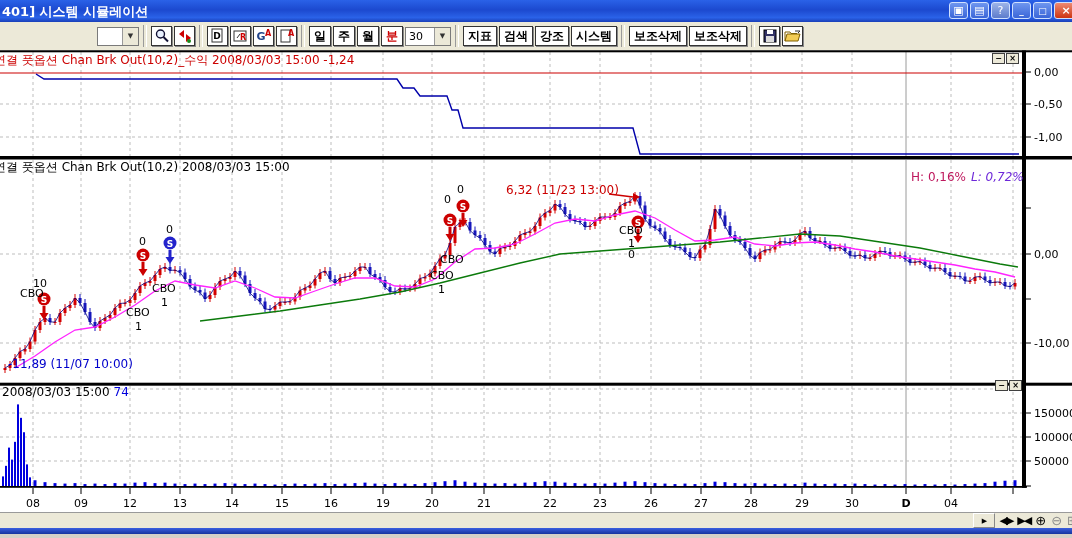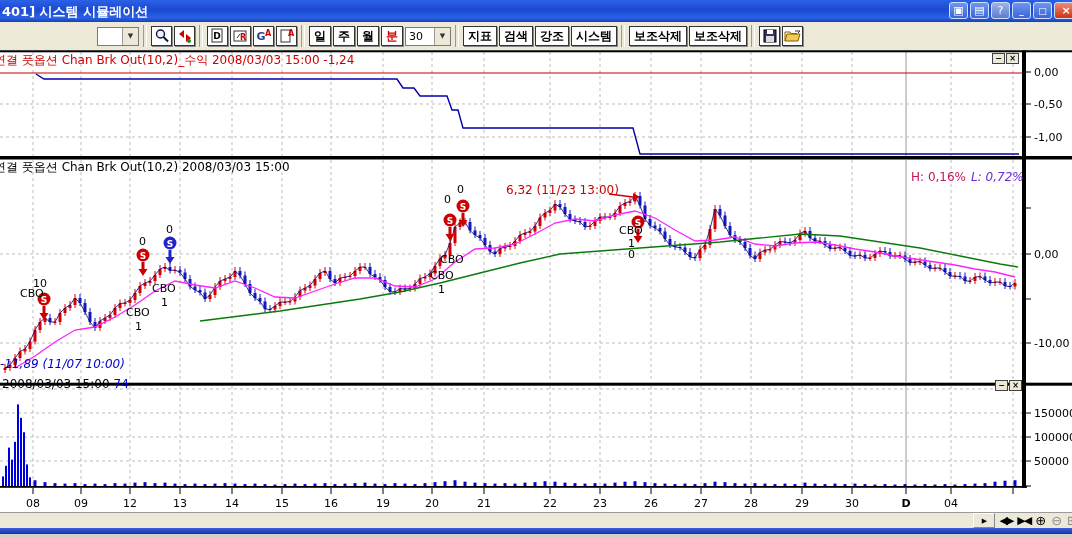--- a/index.html
+++ b/index.html
@@ -30,27 +30,27 @@
   .combo .cval{font-size:11px;padding:0 3px;min-width:22px;}
   .combo .carr{width:15px;height:17px;background:#ece9d8;border-left:1px solid #999;
     display:flex;align-items:center;justify-content:center;font-size:7px;color:#333;}
   .combo.empty .cval{min-width:18px;}
   
   .chartarea{position:absolute;left:0;top:51px;width:1072px;height:461px;background:#fff;}
   #chart{position:absolute;left:0;top:0;width:1072px;height:538px;}
   .hdr{position:absolute;font-size:12px;white-space:nowrap;z-index:3;}
   .hdr.p1{left:-6px;top:52px;color:#cc0000;}
   .hdr.p2{left:-6px;top:159px;color:#000;}
-  .hdr.p3{left:2px;top:377px;color:#000;}
+  .hdr.p3{left:2px;top:385px;color:#000;}
   .v74{color:#0000dd;margin-left:4px;}
   .hlbl{position:absolute;top:170px;font-size:12px;z-index:3;}
   .hlbl.h{left:911px;color:#be185d;}
   .hlbl.l{left:971px;color:#6d28d9;font-style:italic;}
   .ann{position:absolute;font-size:12px;white-space:nowrap;z-index:3;}
-  .ann.low{left:0;top:357px;color:#0000cc;font-style:italic;}
+  .ann.low{left:8px;top:357px;color:#0000cc;}
   .ann.peak{left:506px;top:183px;color:#cc0000;}
   .minis{position:absolute;display:flex;gap:1px;z-index:4;}
   .minis.p1{left:992px;top:53px;}
   .minis.p3{left:995px;top:380px;}
   .mbtn{width:13px;height:11px;background:#ece9d8;border:1px solid #404040;box-sizing:border-box;
     font-size:8px;line-height:8px;display:flex;align-items:center;justify-content:center;font-weight:bold;}
   
   .bstrip{position:absolute;left:0;top:512px;width:1072px;height:16px;background:#ece9d8;
     border-top:1px solid #9a9a9a;box-sizing:border-box;display:flex;align-items:center;z-index:3;}
   .bspace{flex:1;}

